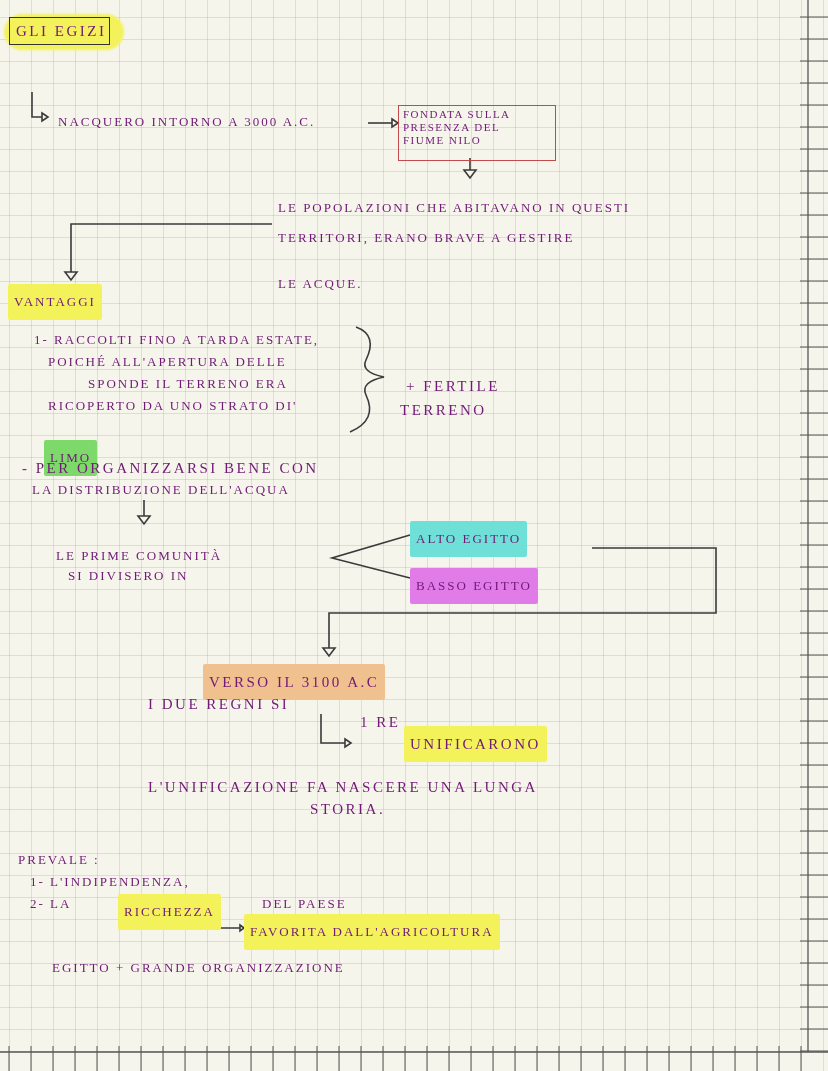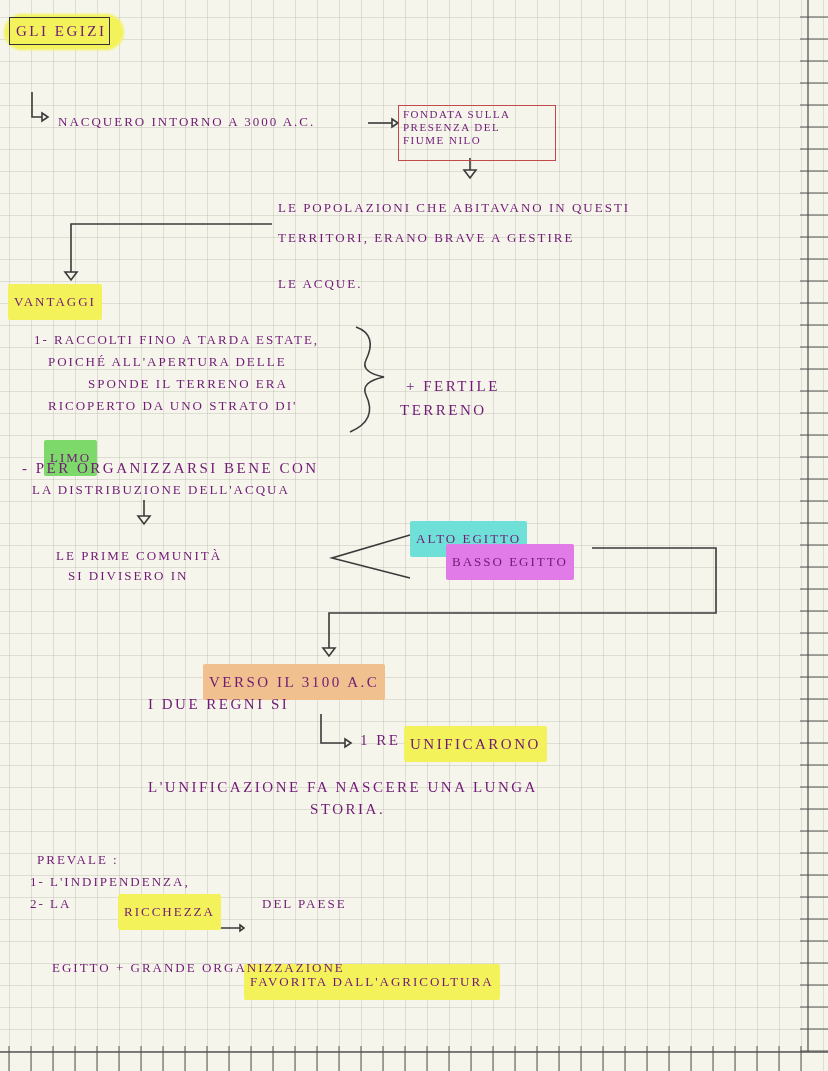--- a/index.html
+++ b/index.html
@@ -101,35 +101,35 @@
 <div class="hw hl hl-green" style="left:44px; top:440px;">Limo</div>
 <div class="hw big" style="left:400px; top:358px;margin-top:42px;">Terreno</div>
 <div class="hw big" style="left:406px; top:376px;">+ fertile</div>
 
 <div class="hw big" style="left:22px; top:458px;">- Per organizzarsi bene con</div>
 <div class="hw" style="left:32px; top:480px;">la distribuzione dell'acqua</div>
 
 <div class="hw" style="left:56px; top:546px;">Le prime comunità</div>
 <div class="hw" style="left:68px; top:566px;">si divisero in</div>
 <div class="hw hl hl-cyan" style="left:410px; top:521px;">Alto Egitto</div>
-<div class="hw hl hl-magenta" style="left:410px; top:544px;margin-left:36px;">Basso Egitto</div>
+<div class="hw hl hl-magenta" style="left:410px; top:568px;">Basso Egitto</div>
 
 <div class="hw big hl hl-orange" style="left:203px; top:664px;">Verso il 3100 a.C</div>
 <div class="hw big" style="left:148px; top:694px;">I due regni si</div>
 <div class="hw big hl hl-yellow" style="left:384px; top:726px;margin-left:20px;">unificarono</div>
-<div class="hw big" style="left:360px; top:730px;">1 re</div>
+<div class="hw big" style="left:360px; top:712px;">1 re</div>
 <div class="hw big" style="left:148px; top:777px;">L'unificazione fa nascere una lunga</div>
 <div class="hw big" style="left:310px; top:799px;">storia.</div>
 
-<div class="hw" style="left:37px; top:850px;">Prevale :</div>
+<div class="hw" style="left:18px; top:850px;">Prevale :</div>
 <div class="hw" style="left:30px; top:872px;">1- L'indipendenza,</div>
 <div class="hw" style="left:30px; top:894px;">2- La</div>
 <div class="hw hl hl-yellow" style="left:118px; top:894px;">ricchezza</div>
 <div class="hw" style="left:262px; top:894px;">del paese</div>
-<div class="hw hl hl-yellow" style="left:244px; top:964px;">favorita dall'agricoltura</div>
+<div class="hw hl hl-yellow" style="left:244px; top:914px;">favorita dall'agricoltura</div>
 <div class="hw" style="left:52px; top:958px;">Egitto + grande organizzazione</div>
 
 <svg class="lines" width="828" height="1071">
   <g stroke="#555" stroke-width="1.3">
     <line x1="808" y1="0" x2="808" y2="1052"></line>
     <line x1="0" y1="1052" x2="828" y2="1052"></line>
   </g>
   <g stroke="#555" stroke-width="1" id="ticks-right">
       <line x1="800" x2="828" y1="17" y2="17"></line>
       <line x1="800" x2="828" y1="39" y2="39"></line>

